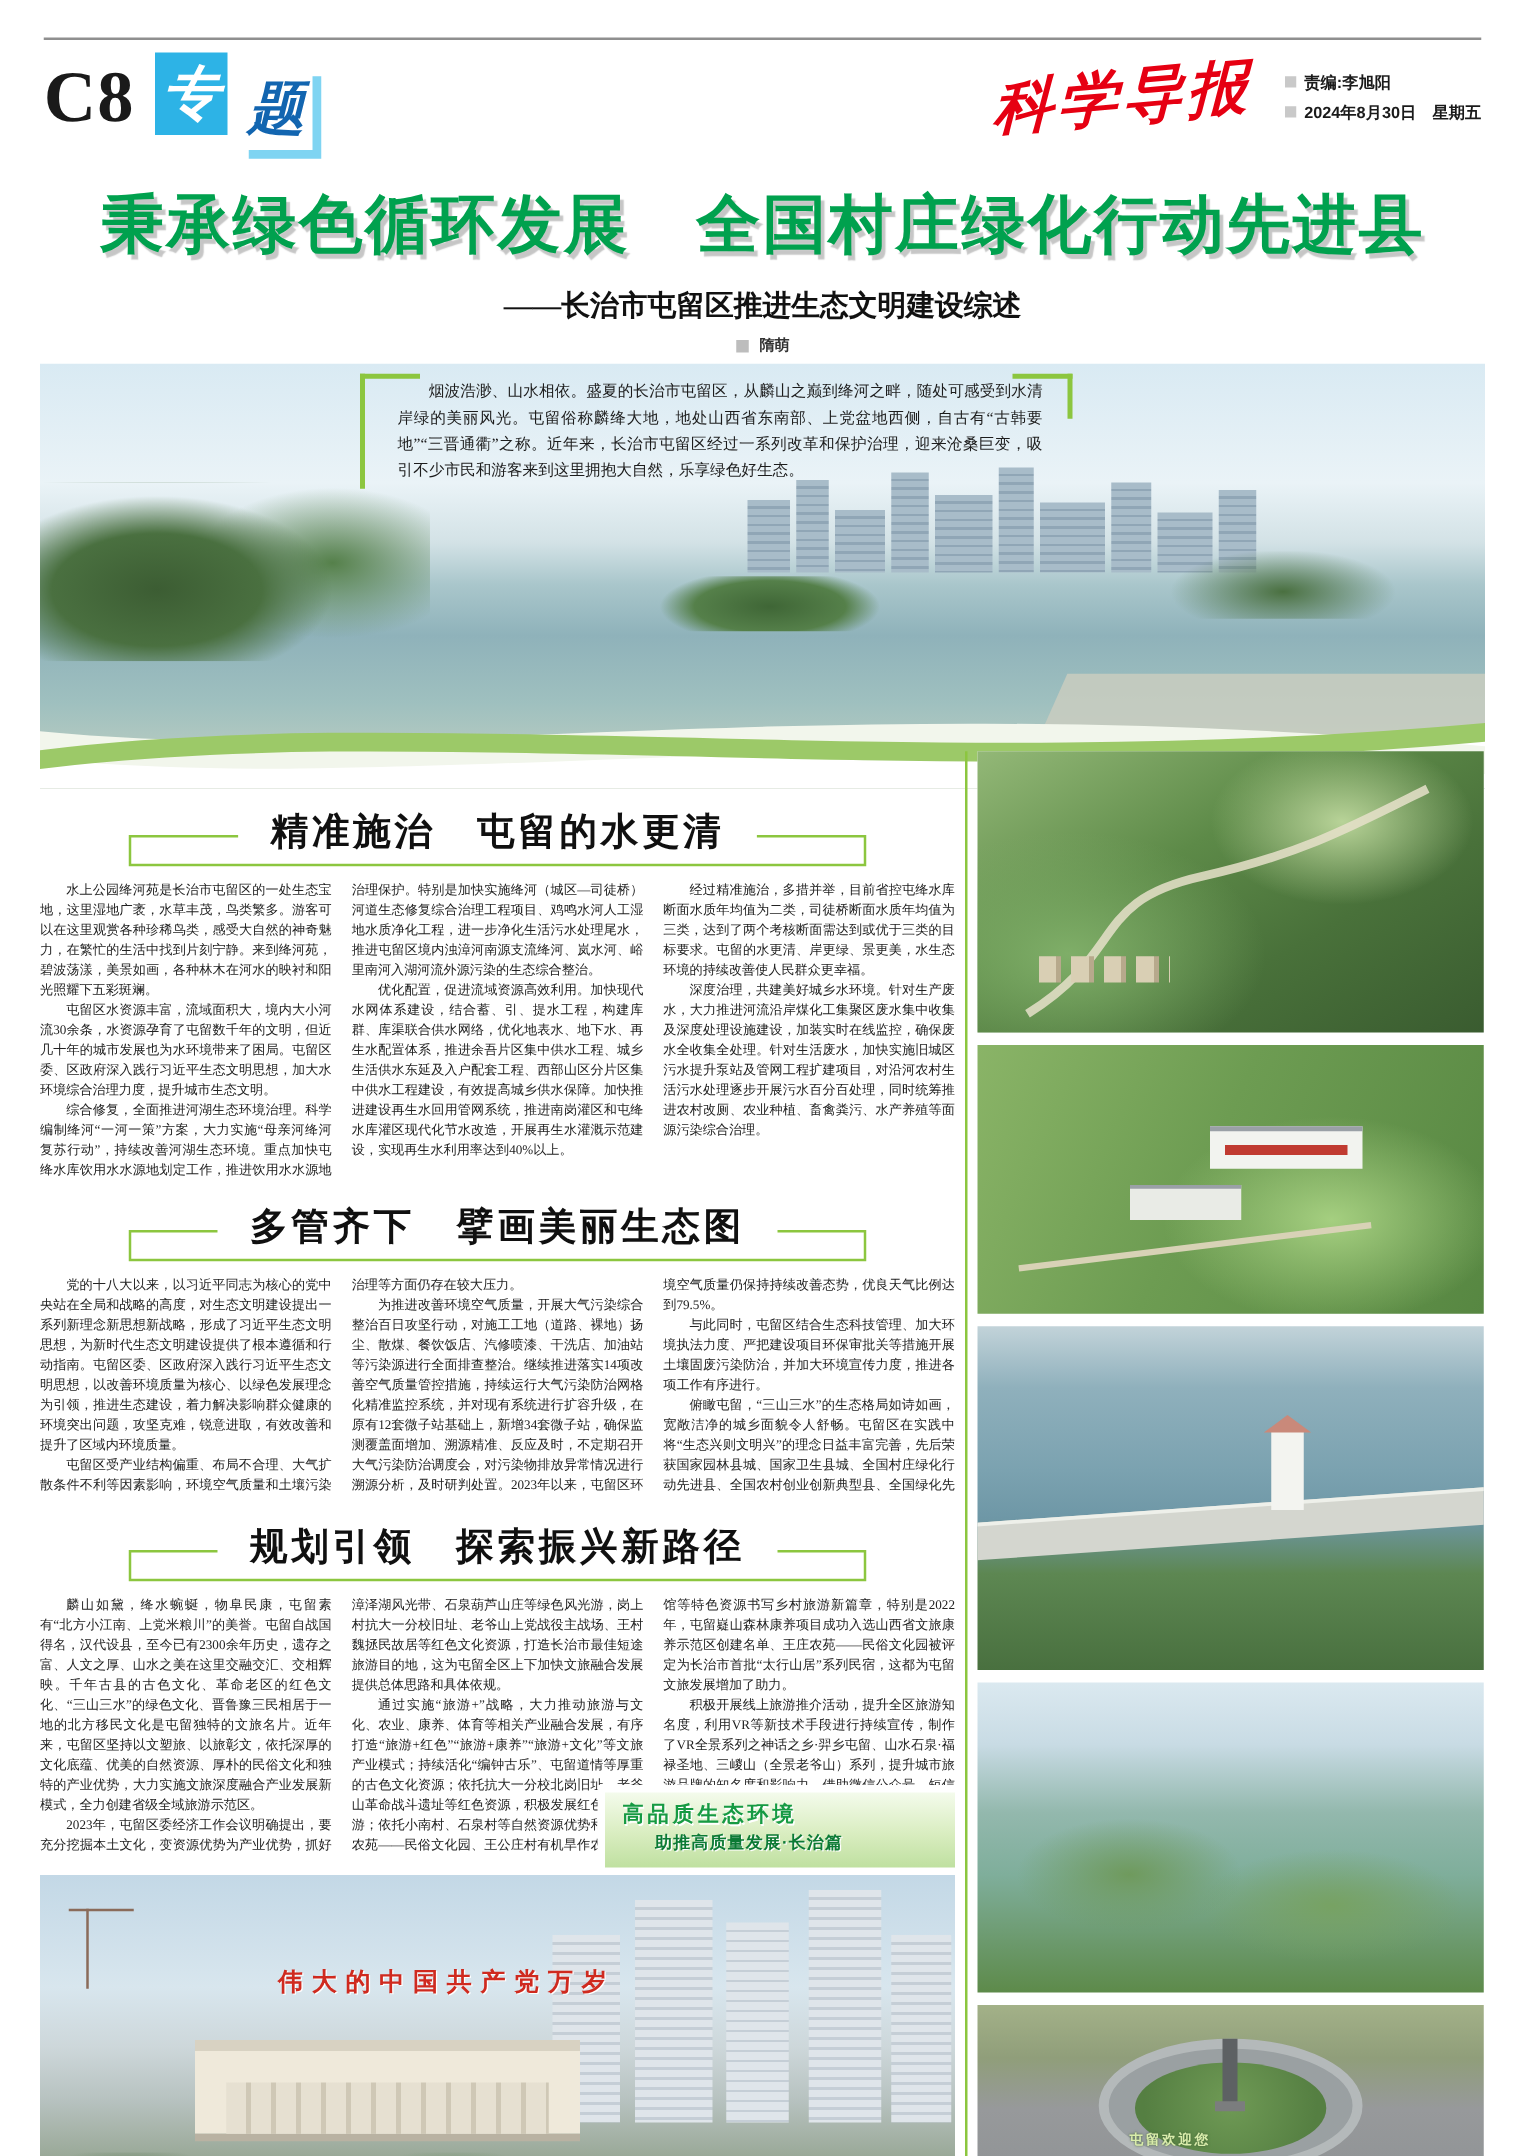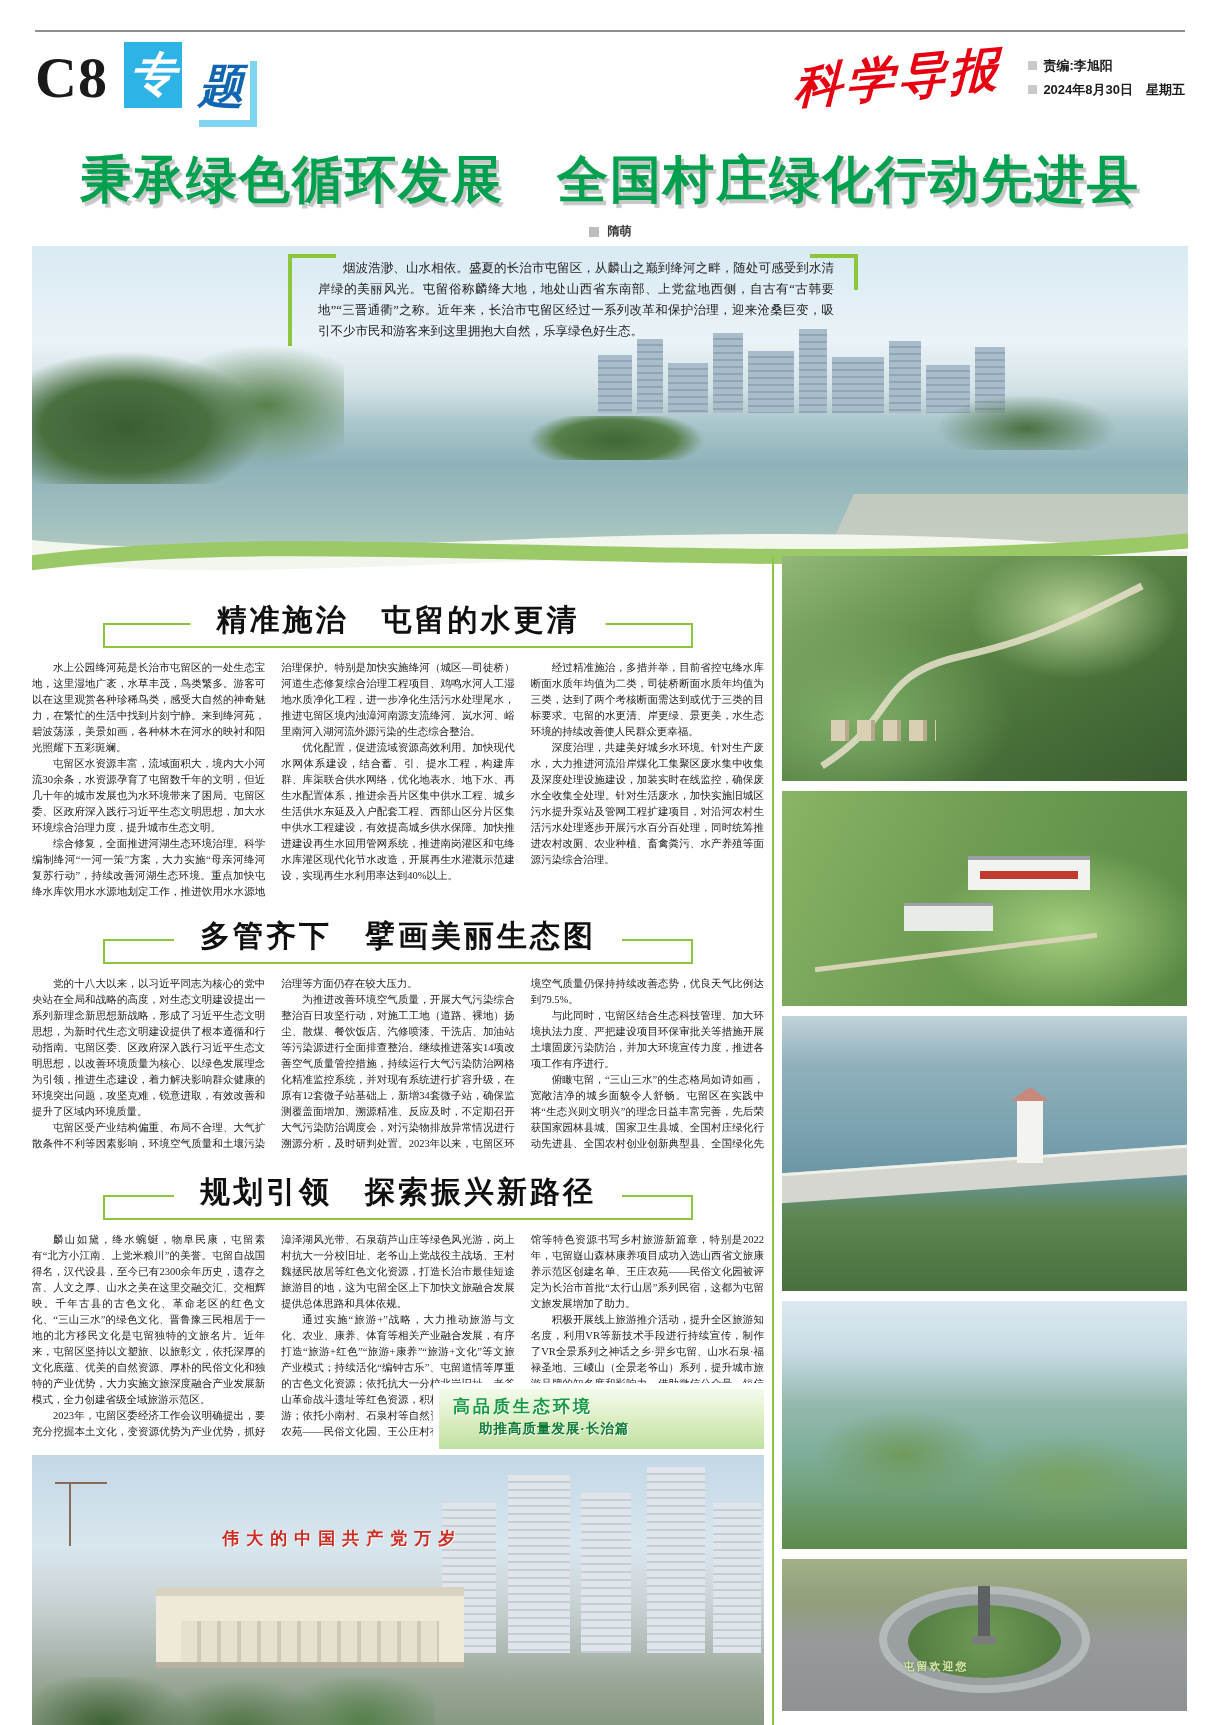--- a/index.html
+++ b/index.html
@@ -74,41 +74,41 @@
                background:#ffffff; padding:0 26px; font-size:30px; font-weight:bold;
                letter-spacing:3px; white-space:nowrap; color:#101010; }
 
   .sec-body { column-count:3; column-gap:16px; text-align:justify; overflow:hidden; }
   .sec-body p { font-size:10.5px; line-height:16px; text-indent:2em; color:#222; }
   .body-1 { height:242px; }
   .body-2 { height:182px; }
   .sec3-wrap { position:relative; }
   .body-3 { height:215px; }
 
-  .banner { position:absolute; right:0; bottom:-2px; width:325px; height:60px; z-index:4;
+  .banner { position:absolute; right:0; bottom:-2px; width:280px; height:60px; z-index:4;
             background:linear-gradient(180deg,#f4fbec 0%,#d9edc0 55%,#bfe0a0 100%);
             box-shadow:0 0 0 6px #ffffff; padding:6px 10px 0 14px;margin-top:36px; }
   .banner-l1 { font-size:17px; font-weight:bold; color:#169a43; letter-spacing:3px;
                text-shadow:1px 1px 0 #ffffff; font-family:"Liberation Sans", sans-serif; }
   .banner-l2 { font-size:13.5px; font-weight:bold; color:#0c7a35; letter-spacing:1px;
                margin:2px 0 0 26px; text-shadow:1px 1px 0 #ffffff;
                font-family:"Liberation Sans", sans-serif; }
 
   
   .bottom-photo { position:relative; height:300px; margin-top:8px; overflow:hidden;
     background:linear-gradient(180deg,#c3d8e6 0%,#d8e6ee 30%,#cdd7da 46%,#b7c2c0 60%,
                #98a795 76%,#7c8e76 100%); }
   .bp-tower { position:absolute; bottom:34%;
     background:repeating-linear-gradient(180deg,#dfe5ea 0 6px,#c5ced6 6px 8px); }
   .bp-hall { position:absolute; left:17%; bottom:29%; width:42%; height:27%;
     background:linear-gradient(180deg,#d8d2c2 0 12%, #efe9da 12% 100%);
     border-bottom:6px solid #b9b2a2; }
   .bp-hall-cols { position:absolute; left:8%; right:8%; bottom:0; height:55%;
     background:repeating-linear-gradient(90deg,#e6e0d1 0 16px,#cfc8b6 16px 20px); }
-  .slogan { position:absolute; left:26%; top:24%; font-size:17px; font-weight:bold;
+  .slogan { position:absolute; left:26%; top:24%; font-size:20px; font-weight:bold;
             color:#cf2a1f; letter-spacing:7px; text-shadow:1px 1px 0 #ffffff; z-index:3; }
   .bp-trees { position:absolute; left:0; bottom:0; width:55%; height:26%;
     background:radial-gradient(30% 90% at 18% 60%, #3d6233 0%, transparent 75%),
                radial-gradient(30% 90% at 52% 70%, #4a7240 0%, transparent 75%),
                radial-gradient(28% 80% at 82% 55%, #54804a 0%, transparent 75%); }
   .bp-crane { position:absolute; left:5%; top:9%; width:2px; height:64px; background:#8a6b5a; }
   .bp-crane::after { content:""; position:absolute; left:-14px; top:0; width:52px; height:2px;
                      background:#8a6b5a; }
 
   
@@ -173,20 +173,21 @@
     </div>
     <div class="flex-spacer"></div>
     <div class="masthead">科学导报</div>
     <div class="meta">
       <div class="meta-line"><span class="sq"></span><span>责编:李旭阳</span></div>
       <div class="meta-line"><span class="sq"></span><span>2024年8月30日　星期五</span></div>
     </div>
   </div>
 
   <div class="headline">秉承绿色循环发展　全国村庄绿化行动先进县</div>
+  <div class="subtitle">——长治市屯留区推进生态文明建设综述</div>
   <div class="byline-row"><span class="sq"></span> <span>隋萌</span></div>
 
   <div class="main-photo">
     <div class="mp-skyline">
       <i style="width:34px;height:58px"></i>
       <i style="width:26px;height:74px"></i>
       <i style="width:40px;height:50px"></i>
       <i style="width:30px;height:80px"></i>
       <i style="width:46px;height:62px"></i>
       <i style="width:28px;height:84px"></i>

